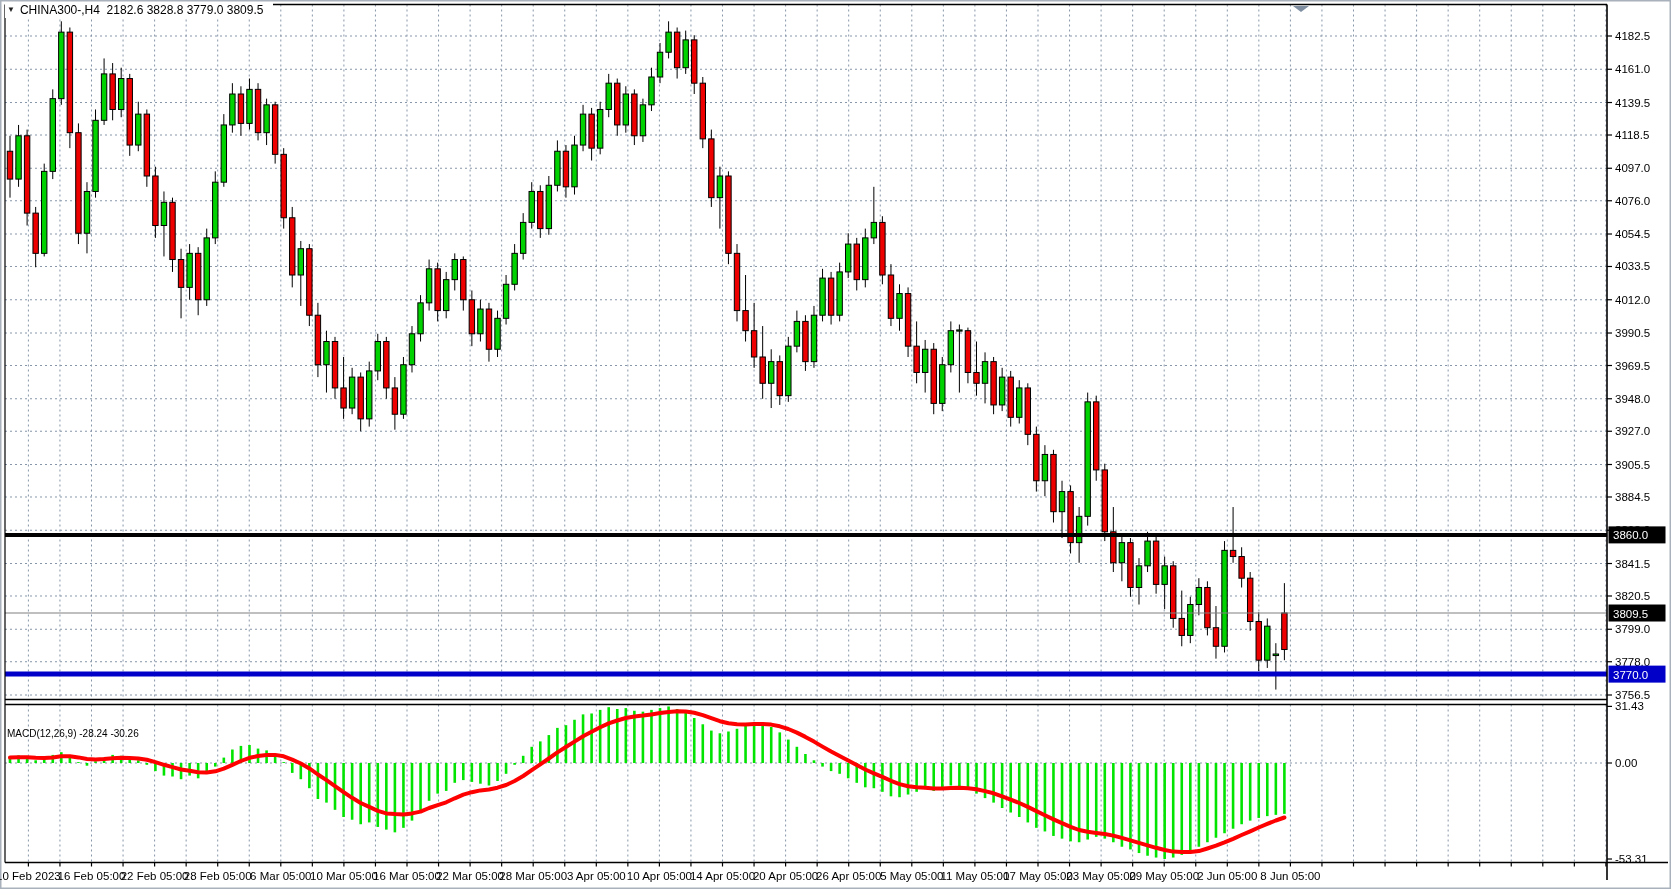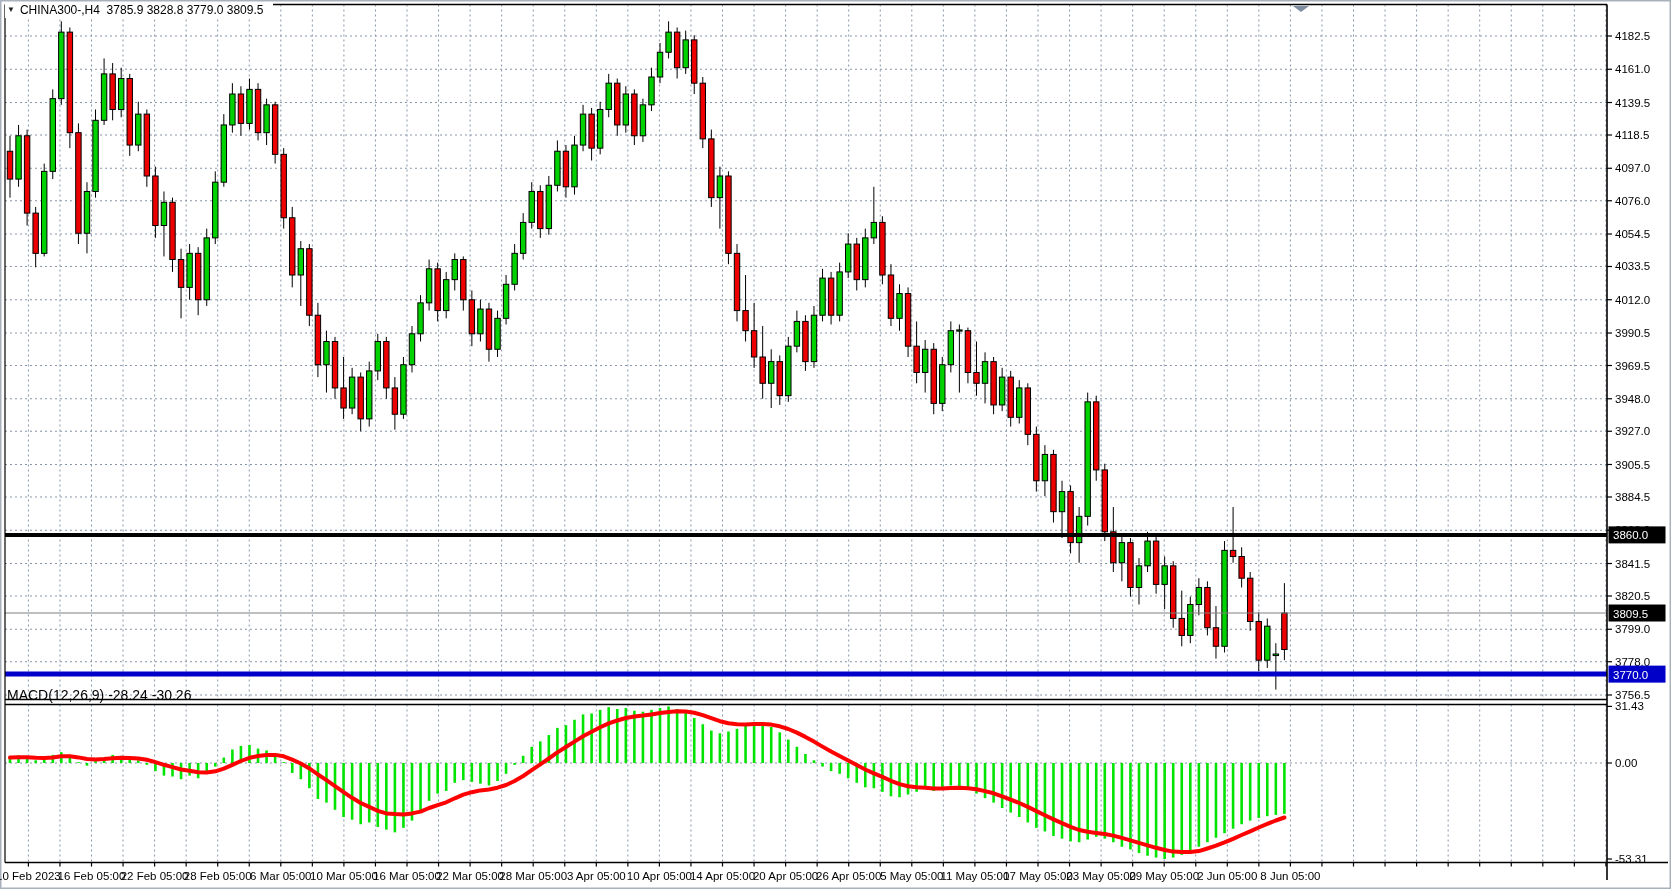--- a/index.html
+++ b/index.html
@@ -7,21 +7,21 @@
     position:relative;width:1671px;height:889px;background:#ffffff;
     font-family:"Liberation Sans",sans-serif;overflow:hidden;
   }
   .window svg{position:absolute;left:0;top:0;}
   .titlebar{
     position:absolute;left:5px;top:3px;display:flex;align-items:center;gap:5px;
     background:#ffffff;padding:0 10px 1px 2px;font-size:12px;color:#000;white-space:pre;
   }
   .tri{font-size:8px;color:#222;line-height:1;}
   .macdlabel{
-    position:absolute;left:7px;top:687px;font-size:14px;color:#000;white-space:pre;
+    position:absolute;left:7px;top:728px;font-size:10px;color:#000;white-space:pre;
     background:transparent;
   }
   text{font-family:"Liberation Sans",sans-serif;}
 </style>
 </head>
 <body>
 
 <div class="window">
   <svg id="chart" width="1671" height="889">
       <rect x="0" y="0" width="1671" height="889" fill="#ffffff" stroke="#a9b2bc" stroke-width="3"></rect>
@@ -752,16 +752,16 @@
         <text x="1038" y="880" font-size="11.5" fill="#000000" text-anchor="middle">17 May 05:00</text>
         <text x="1101.1000000000001" y="880" font-size="11.5" fill="#000000" text-anchor="middle">23 May 05:00</text>
         <text x="1164.2" y="880" font-size="11.5" fill="#000000" text-anchor="middle">29 May 05:00</text>
         <text x="1227.3000000000002" y="880" font-size="11.5" fill="#000000" text-anchor="middle">2 Jun 05:00</text>
         <text x="1290.4" y="880" font-size="11.5" fill="#000000" text-anchor="middle">8 Jun 05:00</text>
       </g>
       <polygon points="1293,6 1309,6 1301,12" fill="#7e8da0"></polygon>
     </svg>
   <div class="titlebar">
     <span class="tri">▼</span>
-    <span>CHINA300-,H4  3785.9 3828.8 3779.0 3809.5</span>
+    <span>CHINA300-,H4  2182.6 3828.8 3779.0 3809.5</span>
   </div>
   <div class="macdlabel">MACD(12,26,9) -28.24 -30.26</div>
 </div>
 
 </body></html>

